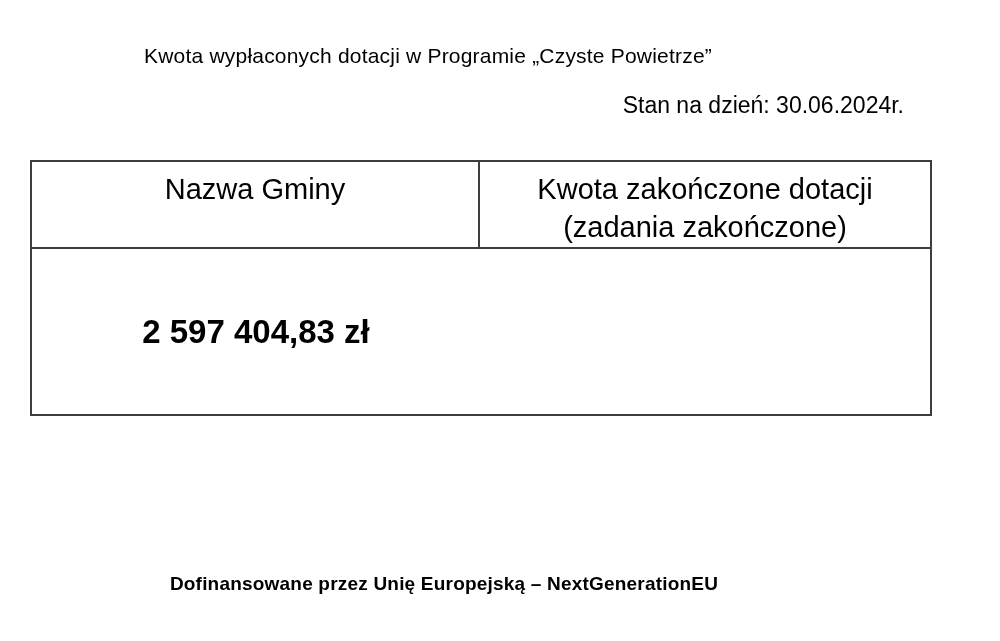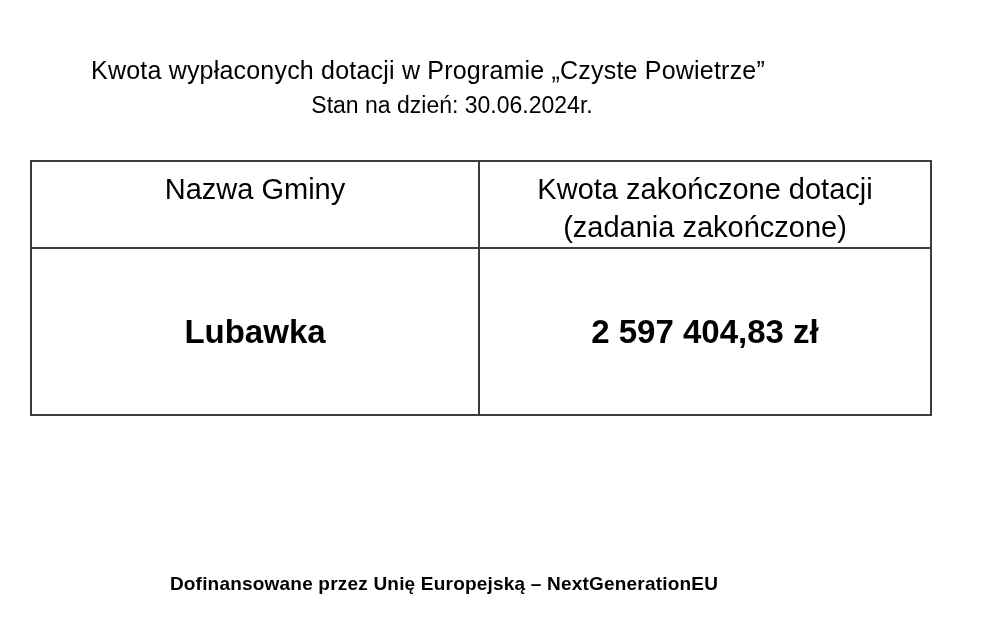--- a/index.html
+++ b/index.html
@@ -1,21 +1,21 @@
 <!DOCTYPE html>
 <html><head>
 <meta charset="utf-8">
 <style>
   * { margin:0; padding:0; box-sizing:border-box; }
   html,body { width:1000px; height:641px; background:#ffffff; overflow:hidden;
               font-family:"Liberation Sans", sans-serif; color:#000; position:relative; }
 
-  .title    { position:absolute; top:56px;  left:0; width:856px; text-align:center;
-              font-size:25px; letter-spacing:0.2px; }
-  .subtitle { position:absolute; top:92px;  left:0; width:904px; text-align:center;
+  .title    { position:absolute; top:44px;  left:0; width:856px; text-align:center;
+              font-size:21px; letter-spacing:0.2px; }
+  .subtitle { position:absolute; top:92px;  left:0; width:904px; text-align:right;
               font-size:23px; }
 
   
   .grant-table { position:absolute; left:30px; top:160px; width:902px; height:256px;
                  display:grid; grid-template-columns:448px 1fr; grid-template-rows:87px 1fr;
                  border:2px solid #3d3d3d; background:#fff; }
   .cell { display:flex; flex-direction:column; align-items:center; }
   .cell.h { justify-content:flex-start; padding-top:8px; 
             font-size:29px; line-height:38px; }
   .cell.d { justify-content:center; font-weight:bold; font-size:33px; }
@@ -43,23 +43,20 @@
 <div class="subtitle">Stan na dzień: 30.06.2024r.</div>
 
 <div class="grant-table">
   <div class="cell h col1 rowh">
     <span>Nazwa Gminy</span>
   </div>
   <div class="cell h rowh">
     <span>Kwota zakończone dotacji</span>
     <span>(zadania zakończone)</span>
   </div>
-  <div class="cell d col1">
-    <span>Lubawka</span>
-  </div>
   <div class="cell d">
     <span>2 597 404,83 zł</span>
   </div>
 </div>
 
 <div class="logos">
 
   
   
 

